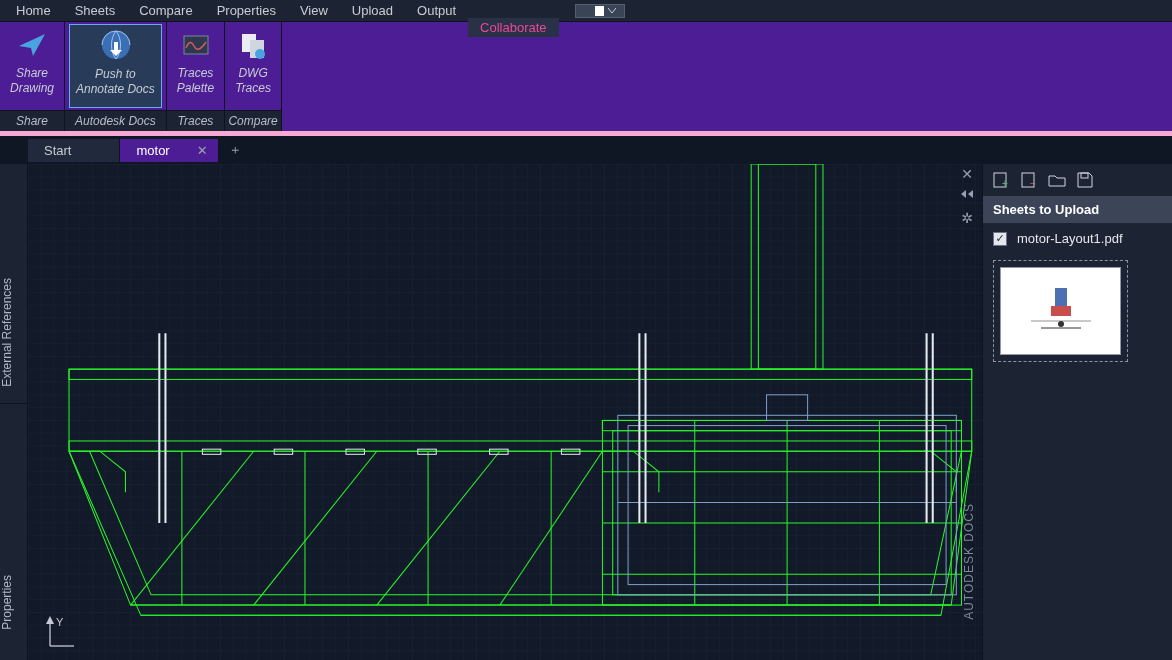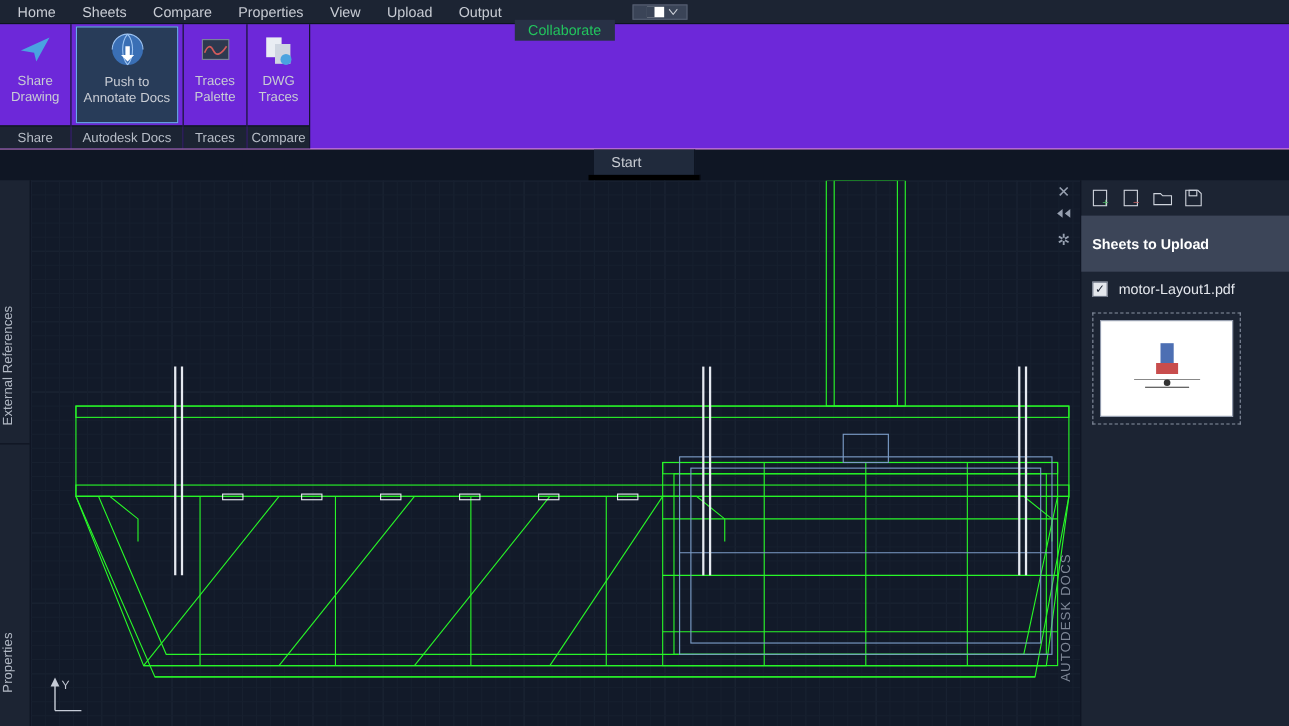--- a/index.html
+++ b/index.html
@@ -24,40 +24,41 @@
     padding: 0 4px;
     gap: 0;
   }
   .menu-item {
     padding: 2px 12px;
     cursor: pointer;
     color: #c8ccd4;
   }
   .menu-item.active {
     background: #283146;
-    color: #22c55e;
+    color: #ec4899;
     margin-top: 34px;
   }
   .menu-dropdown {
     margin-left: 16px;
     background: #3a4457;
     padding: 1px 8px;
     display: flex;
     align-items: center;
     border: 1px solid #565f72;
     font-size: 11px;
   }
   .menu-dropdown svg { margin-left: 4px; }
 
   
   .ribbon {
     display: flex;
     height: 114px;
-    background: #6d28d9;
-    border-bottom: 1px solid #f9a8d4;
+    background: #4c1d95;
+    border-bottom: 5px solid #f9a8d4;
+    font-style: italic;
   }
   .ribbon-group {
     display: flex;
     flex-direction: column;
     border-right: 1px solid #0d1320;
   }
   .ribbon-group-items {
     display: flex;
     flex: 1;
     align-items: stretch;
@@ -96,35 +97,34 @@
     align-items: center;
     justify-content: center;
   }
 
   
   .tabs-row {
     display: flex;
     align-items: center;
     height: 28px;
     background: #0f1624;
-    flex-direction: column;
   }
   .tab-spacer { width: 28px; }
   .doc-tab {
     padding: 4px 48px 4px 16px;
     background: #202a3c;
     color: #c7cbd2;
     border-right: 1px solid #0d1320;
     cursor: pointer;
     position: relative;
   }
   .doc-tab.active {
-    background: #000000;
+    background: #4c1d95;
     color: #fff;
-    font-weight: 700;
+    font-weight: 400;
   }
   .tab-close {
     position: absolute;
     right: 10px;
     top: 50%;
     transform: translateY(-50%);
     color: #9aa1b0;
   }
   .new-tab {
     padding: 4px 10px;
@@ -238,21 +238,21 @@
   }
   .panel-tbtn {
     width: 20px; height: 20px;
     display: flex; align-items: center; justify-content: center;
     color: #bfc4ce;
     cursor: pointer;
   }
   .panel-title {
     background: #3c4558;
     color: #fff;
-    padding: 18px 10px;
+    padding: 6px 10px;
     font-weight: 600;
     font-size: 13px;
   }
   .upload-row {
     display: flex;
     align-items: center;
     gap: 10px;
     padding: 8px 10px;
     color: #e4e7ed;
   }

